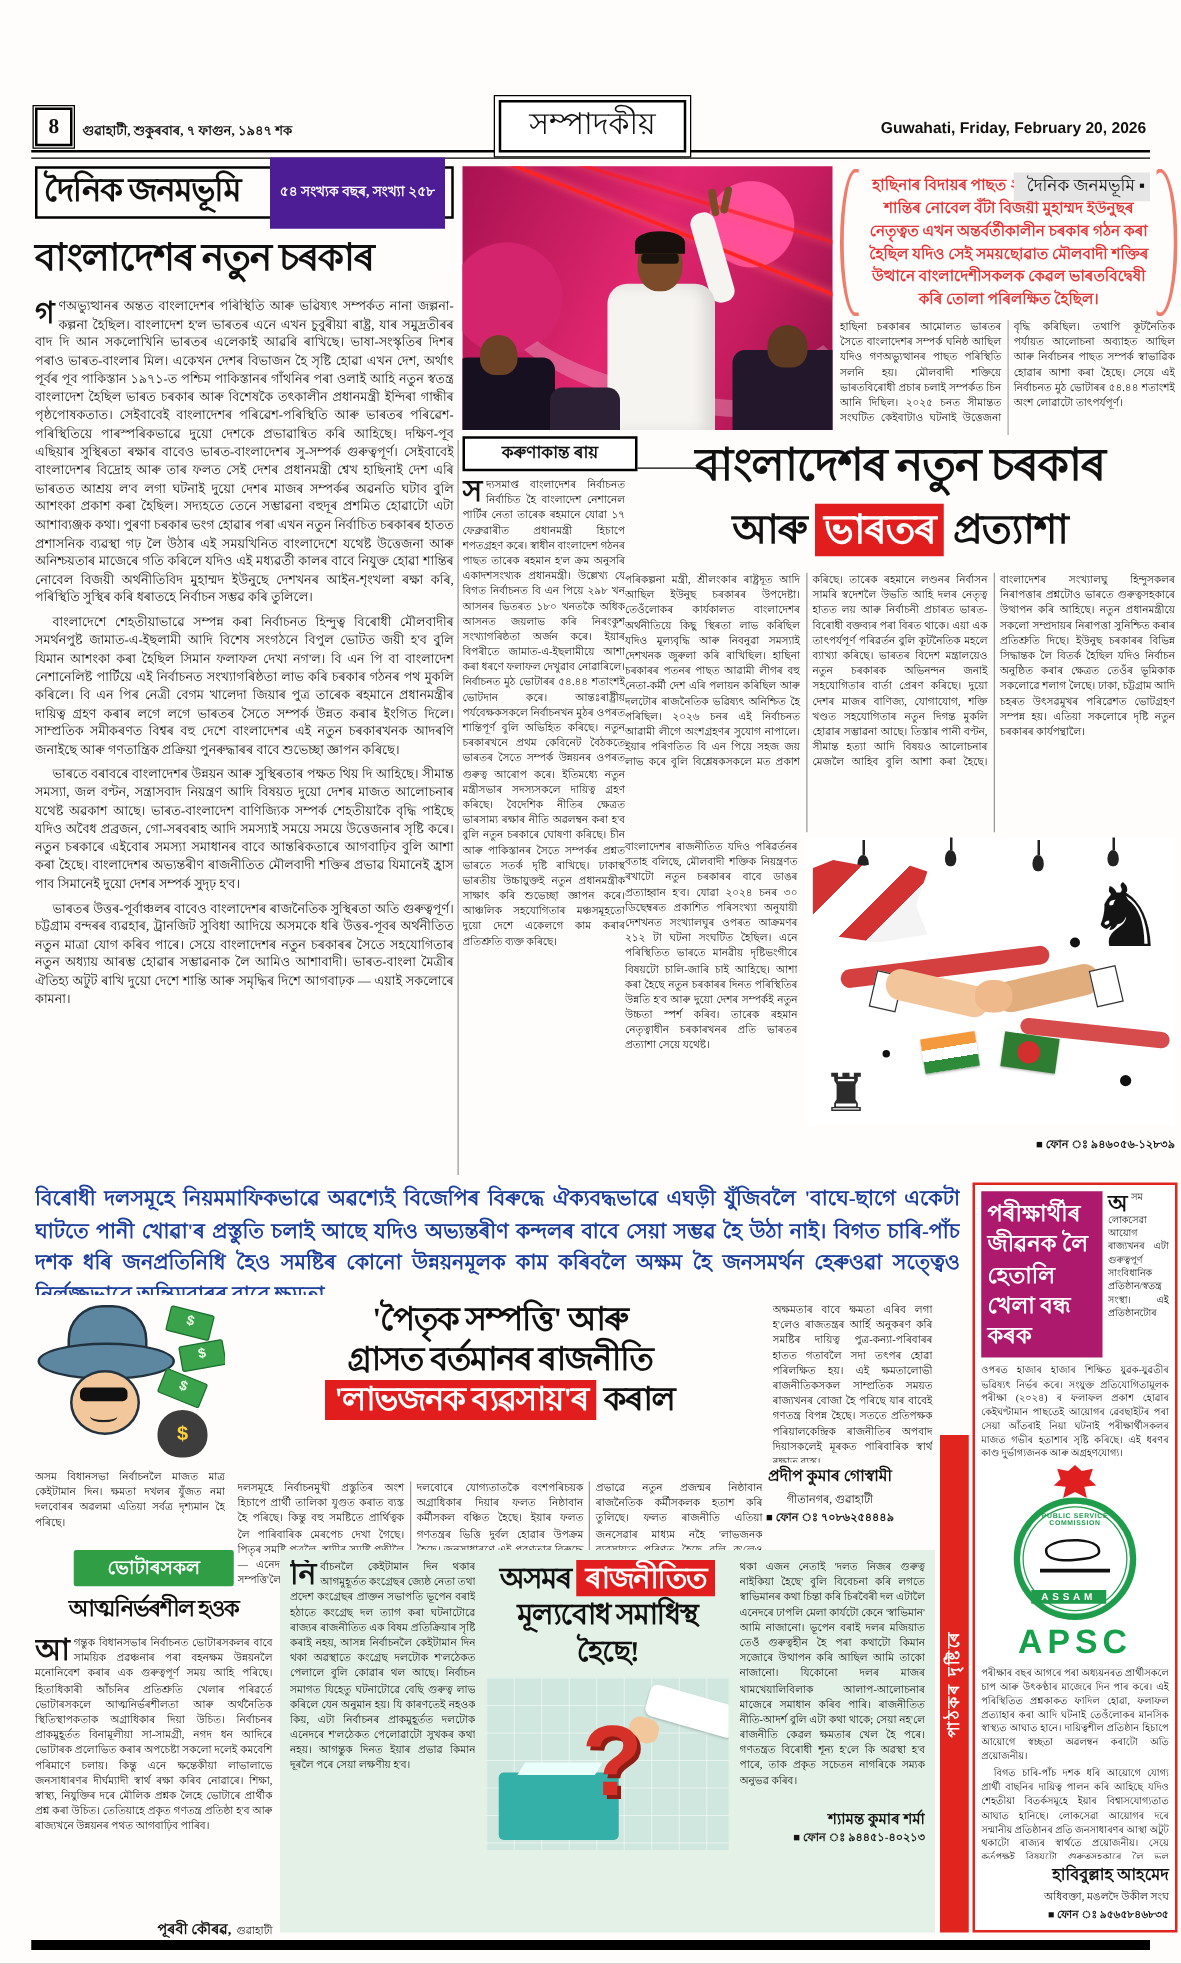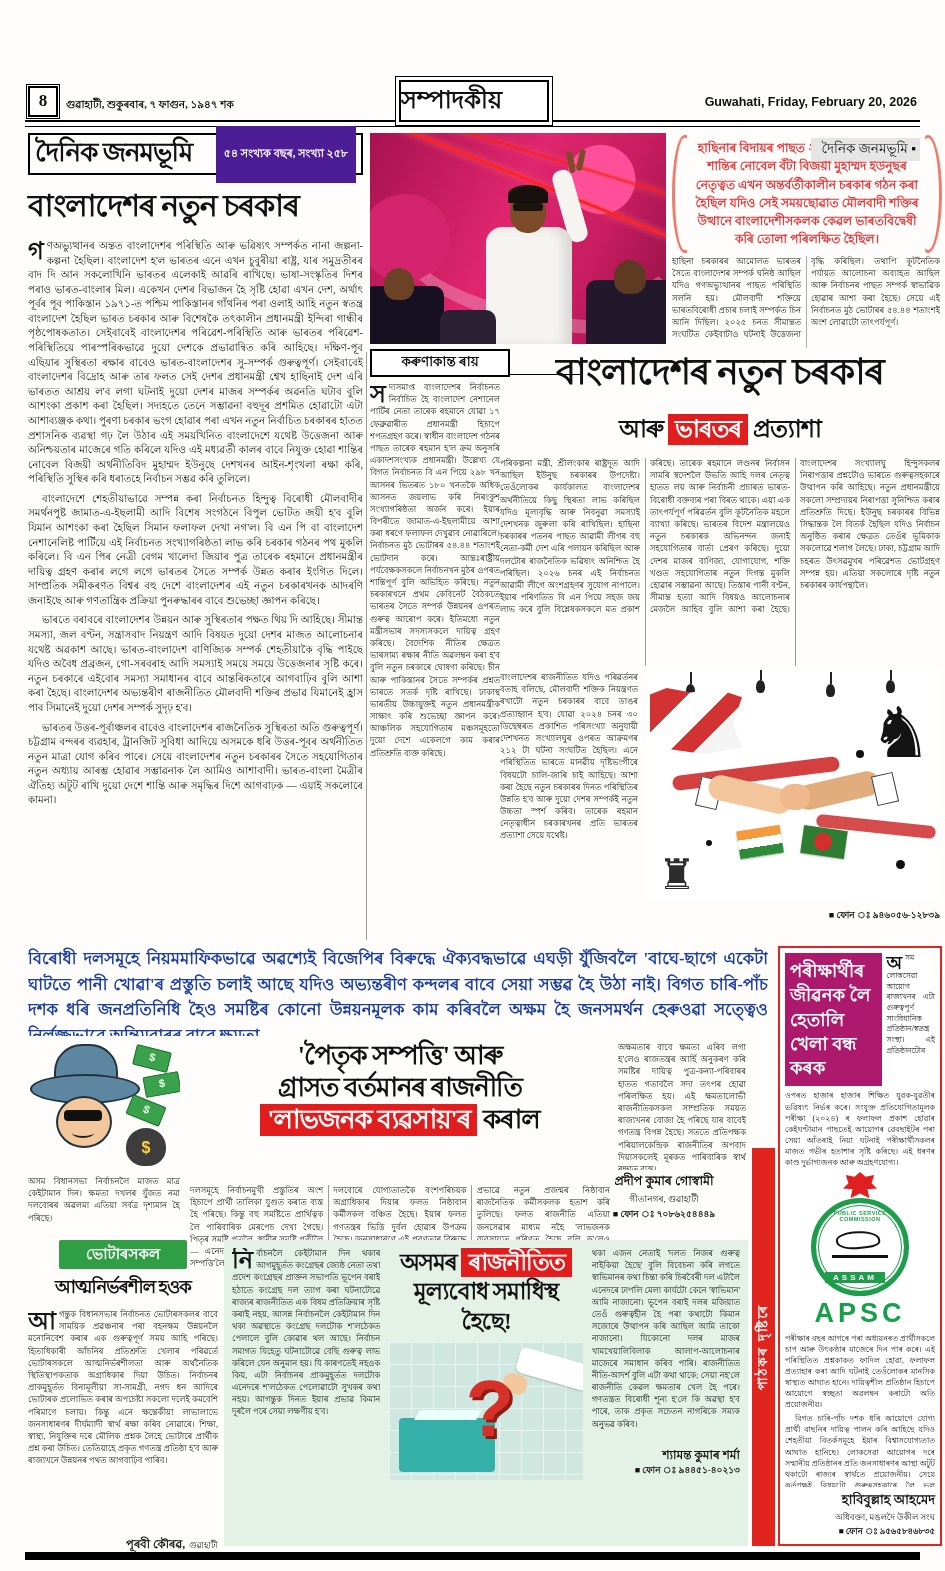--- a/index.html
+++ b/index.html
@@ -10,21 +10,21 @@
   .txt p{margin:0 0 4px;text-indent:12px;}
   .txt p.np{text-indent:0;}
   .clip{overflow:hidden;}
   .dc{float:left;font-size:24px;line-height:.9;font-weight:bold;padding:2px 3px 0 0;}
   .hl{background:#e21d1d;color:#fff;padding:0 7px;display:inline-block;}
   
   .pgnum{left:28px;top:86px;width:26px;height:27px;border:2px solid #000;outline:1px solid #000;outline-offset:1px;
          text-align:center;font-size:17px;font-weight:bold;line-height:26px;}
   .date-as{left:66px;top:97px;font-size:10.5px;font-weight:bold;}
   .ed-box{left:399px;top:80px;width:146px;height:38px;border:2px solid #000;box-shadow:0 0 0 3px #fff,0 0 0 4px #000;
-          background:#fff;font-size:24px;font-weight:bold;line-height:36px;z-index:3;}
+          background:#fff;text-align:center;font-size:24px;font-weight:normal;line-height:36px;z-index:3;}
   .date-en{right:28px;top:95px;font-size:12.5px;font-weight:bold;font-family:"Liberation Sans",sans-serif;}
   .dbl-rule{left:25px;right:25px;top:120px;height:4px;border-top:2.5px solid #000;border-bottom:1.5px solid #000;}
   .paper-name{right:25px;top:112px;background:#e5e5e5;padding:0 4px 0 10px;font-size:13.5px;font-weight:normal;z-index:2;margin-top:26px;}
   
   .edit-col{left:28px;top:133px;width:335px;height:807px;}
   .masthead{border:2.5px solid #000;height:38px;display:flex;align-items:center;justify-content:space-between;padding:0 5px;}
   .mast-title{font-size:26px;font-weight:bold;letter-spacing:-1px;}
   .issue-box{background:#4c1d95;color:#fff;font-size:11px;font-weight:bold;padding:19px 8px;white-space:nowrap;}
   .edit-headline{font-size:30px;font-weight:bold;margin:7px 0 6px;letter-spacing:-1px;}
   .edit-body{font-size:10.2px;line-height:1.43;text-align:justify;height:695px;overflow:hidden;}
@@ -50,21 +50,21 @@
   .byline-rule{left:370px;top:374px;width:210px;border-top:1.5px solid #000;}
   
   .pullq{left:674px;top:133px;width:266px;height:118px;color:#e23a3a;font-weight:bold;font-size:12.2px;line-height:1.5;text-align:center;padding:6px 16px 0;box-sizing:border-box;}
   .paren{position:absolute;top:2px;width:22px;height:112px;border:3px solid #ef7d6c;border-radius:50%/50%;}
   .paren.l{left:-2px;border-right:none;border-top-color:transparent;border-bottom-color:transparent;border-radius:50% 0 0 50%/50% 0 0 50%;border-top:3px solid #ef7d6c;border-bottom:3px solid #ef7d6c;clip-path:inset(0 40% 0 0);}
   .paren.r{right:-2px;clip-path:inset(0 0 0 40%);}
   .topright-cols{left:672px;top:256px;width:268px;height:92px;column-count:2;column-gap:10px;column-rule:1px solid #aaa;}
   
   .main-hl{left:500px;top:350px;width:440px;text-align:center;font-weight:bold;letter-spacing:-1px;}
   .main-hl .l1{font-size:36px;line-height:1.25;}
-  .main-hl .l2{font-size:24px;line-height:1.3;margin-top:19px;}
+  .main-hl .l2{font-size:32px;line-height:1.3;margin-top:8px;}
   .main-cols{left:500px;top:458px;width:440px;height:208px;column-count:3;column-gap:10px;column-rule:1px solid #999;}
   .col1-more{left:500px;top:672px;width:138px;height:266px;}
   .intro-col{left:370px;top:382px;width:130px;height:556px;}
   .phone-line{left:780px;top:908px;width:160px;text-align:right;font-size:9px;font-weight:bold;}
   
   .illus{left:646px;top:670px;width:294px;height:230px;background:#fff;overflow:hidden;}
   .bulb{position:absolute;width:9px;height:13px;background:#222;border-radius:50% 50% 42% 42%;}
   .bulb::before{content:"";position:absolute;left:4px;top:-12px;width:1.5px;height:12px;background:#222;}
   .torn{position:absolute;left:4px;top:18px;width:92px;height:66px;
         background:linear-gradient(135deg,#d23232 0 28%,#fff 28% 52%,#d23232 52% 68%,#f4f4f4 68%);

